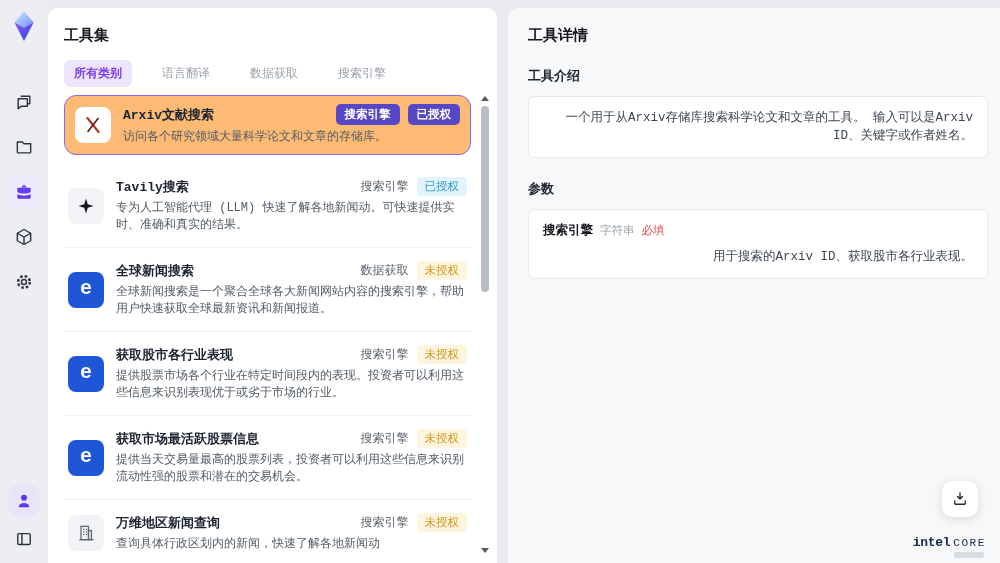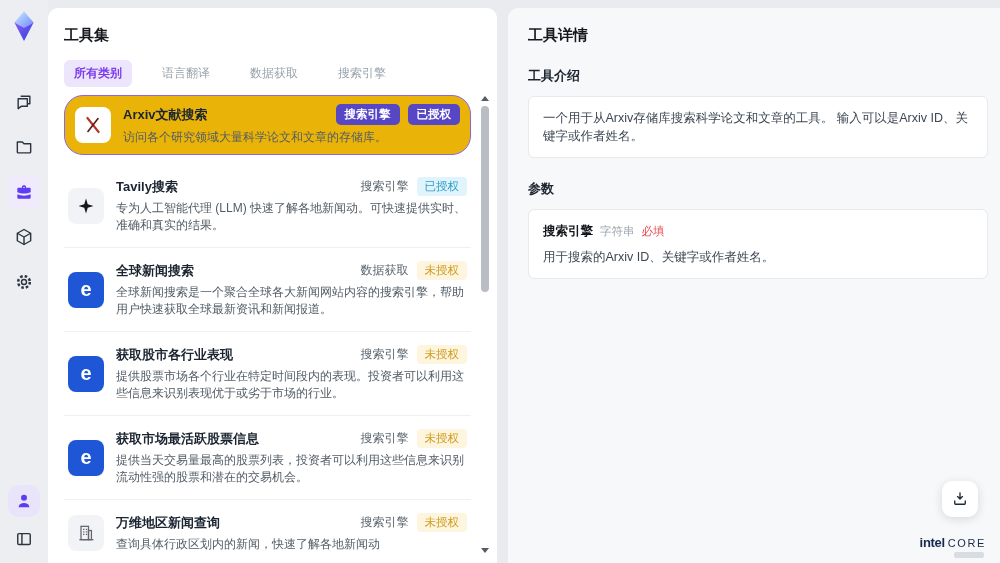--- a/index.html
+++ b/index.html
@@ -1,37 +1,37 @@
 <!DOCTYPE html>
 <html><head>
 <meta charset="utf-8">
 <style>
   * { margin:0; padding:0; box-sizing:border-box; }
   html,body { width:1000px; height:563px; font-family:"Liberation Sans","DejaVu Sans",sans-serif; }
-  .app { position:relative; width:1000px; height:563px; background:#e9ebef; overflow:hidden; }
+  .app { position:relative; width:1000px; height:563px; background:#e9ebef; overflow:hidden;font-family:Liberation Mono, monospace; }
 
   
   .sidebar { position:absolute; left:0; top:0; width:48px; height:100%; background:#eceef1; display:flex; flex-direction:column; align-items:center; }
   .logo { margin-top:8px; width:30px; height:36px; display:flex; align-items:center; justify-content:center; cursor:pointer; }
   .nav-top { margin-top:42px; display:flex; flex-direction:column; gap:13px; }
   .nav-btn { width:32px; height:32px; border:none; background:transparent; border-radius:8px; display:flex; align-items:center; justify-content:center; cursor:pointer; }
   .nav-btn.active { background:#efeafc; }
   .nav-bottom { margin-top:auto; margin-bottom:8px; display:flex; flex-direction:column; gap:6px; align-items:center; }
   .nav-btn.user-active { background:#e9e4fa; border-radius:10px; }
 
   
   .left-panel { position:absolute; left:48px; top:8px; width:449px; height:555px; background:#fff; border-radius:10px 10px 0 0; overflow:hidden; }
   .panel-title { font-size:15px; font-weight:700; color:#16181d; margin:18px 16px 0; }
   .tabs { display:flex; align-items:center; gap:20px; margin:15px 16px 8px; }
   .tab { border:none; background:transparent; font-size:12px; color:#9aa3ad; padding:5px 10px; border-radius:6px; cursor:pointer; font-family:inherit; }
   .tab.active { background:#ece5fb; color:#7c3ced; font-weight:700; }
 
   .tool-list { margin:8px 26px 0 16px; }
   .card { display:flex; gap:12px; align-items:center; padding:13px 4px; border-bottom:1px solid #eef0f3; cursor:pointer; }
-  .card.selected { border:1.5px solid #8a66ef; background:#eab308; border-radius:19px; padding:8px 10px; margin-bottom:9px; }
+  .card.selected { border:1.5px solid #8a66ef; background:#fdba74; border-radius:12px; padding:8px 10px; margin-bottom:9px; }
   .tool-icon { width:36px; height:36px; border-radius:8px; flex:none; display:flex; align-items:center; justify-content:center; }
   .tool-icon.white { background:#ffffff; }
   .tool-icon.gray  { background:#f2f3f6; }
   .tool-icon.blue  { background:#1e56d6; }
   .tool-icon.blue span { color:#fff; font-weight:700; font-size:20px; line-height:1; transform:translateY(-1px); }
   .card-body { flex:1; min-width:0; }
   .card-head { display:flex; align-items:center; gap:8px; }
   .card-title { flex:1; font-size:13px; font-weight:700; color:#1b2430; white-space:nowrap; overflow:hidden; }
   .cat-text { font-size:12px; color:#5c6670; }
   .badge { font-size:11.5px; padding:2px 8px; border-radius:4px; white-space:nowrap; }
@@ -44,21 +44,21 @@
   .vscroll { position:absolute; top:88px; bottom:10px; right:7px; width:10px; }
   .vthumb { position:absolute; top:10px; left:1px; width:8px; height:186px; background:#b9bdc4; border-radius:4px; cursor:pointer; }
   .varrow { position:absolute; left:1px; width:0; height:0; border-left:4px solid transparent; border-right:4px solid transparent; cursor:pointer; }
   .varrow.up { top:0; border-bottom:5px solid #565b63; }
   .varrow.down { bottom:0; border-top:5px solid #565b63; }
 
   
   .right-panel { position:absolute; left:508px; top:8px; width:500px; height:555px; background:#f7f8f9; border-radius:10px 0 0 0; }
   .rp-title { font-size:15px; font-weight:700; color:#16181d; margin:18px 20px 0; }
   .rp-sub { font-size:13px; font-weight:700; color:#1b2430; margin:22px 20px 0; }
-  .box { margin:11px 20px 0; background:#fff; border:1px solid #e7e9ec; border-radius:6px; padding:12px 14px; font-size:12.5px; color:#3d4752; line-height:18px; }
+  .box { margin:11px 20px 0; background:#fff; border:1px solid #e7e9ec; border-radius:6px; padding:12px 14px; font-size:12.5px; color:#3d4752; line-height:18px;text-align:right; }
   .param-head { display:flex; align-items:center; gap:7px; margin-bottom:8px; }
   .param-name { font-weight:700; color:#14171c; font-size:12.5px; }
   .param-type { color:#9aa3ad; font-size:11.5px; }
   .param-req { color:#e5484d; font-size:11.5px; }
 
   
   .download-fab { position:absolute; right:22px; bottom:46px; width:36px; height:36px; border:none; border-radius:10px; background:#fff; box-shadow:0 2px 10px rgba(20,30,50,.14); display:flex; align-items:center; justify-content:center; cursor:pointer; }
   .intel { position:absolute; right:14px; bottom:13px; display:flex; align-items:baseline; gap:3px; color:#17294d; }
   .intel .i1 { font-size:13px; font-weight:700; letter-spacing:-.3px; }
   .intel .i2 { font-size:11px; font-weight:400; letter-spacing:1.6px; text-transform:uppercase; }
@@ -255,21 +255,21 @@
     <h3 class="rp-sub">工具介绍</h3>
     <div class="box">一个用于从Arxiv存储库搜索科学论文和文章的工具。 输入可以是Arxiv ID、关键字或作者姓名。</div>
 
     <h3 class="rp-sub">参数</h3>
     <div class="box">
       <div class="param-head">
         <span class="param-name">搜索引擎</span>
         <span class="param-type">字符串</span>
         <span class="param-req">必填</span>
       </div>
-      <div class="param-desc">用于搜索的Arxiv ID、关键字或作者姓名。</div>
+      <div class="param-desc">用于搜索的Arxiv ID、获取股市各行业表现。</div>
     </div>
   </section>
 
   <button class="download-fab">
     <svg width="18" height="18" viewBox="0 0 24 24" fill="none" stroke="#1f2937" stroke-width="1.8" stroke-linecap="round" stroke-linejoin="round">
       <path d="M12 4v8m0 0l-3.2-3.2M12 12l3.2-3.2"></path>
         <path d="M5 14.5v3.5a1 1 0 0 0 1 1h12a1 1 0 0 0 1-1v-3.5"></path>
     </svg>
   </button>
   <div class="intel">

